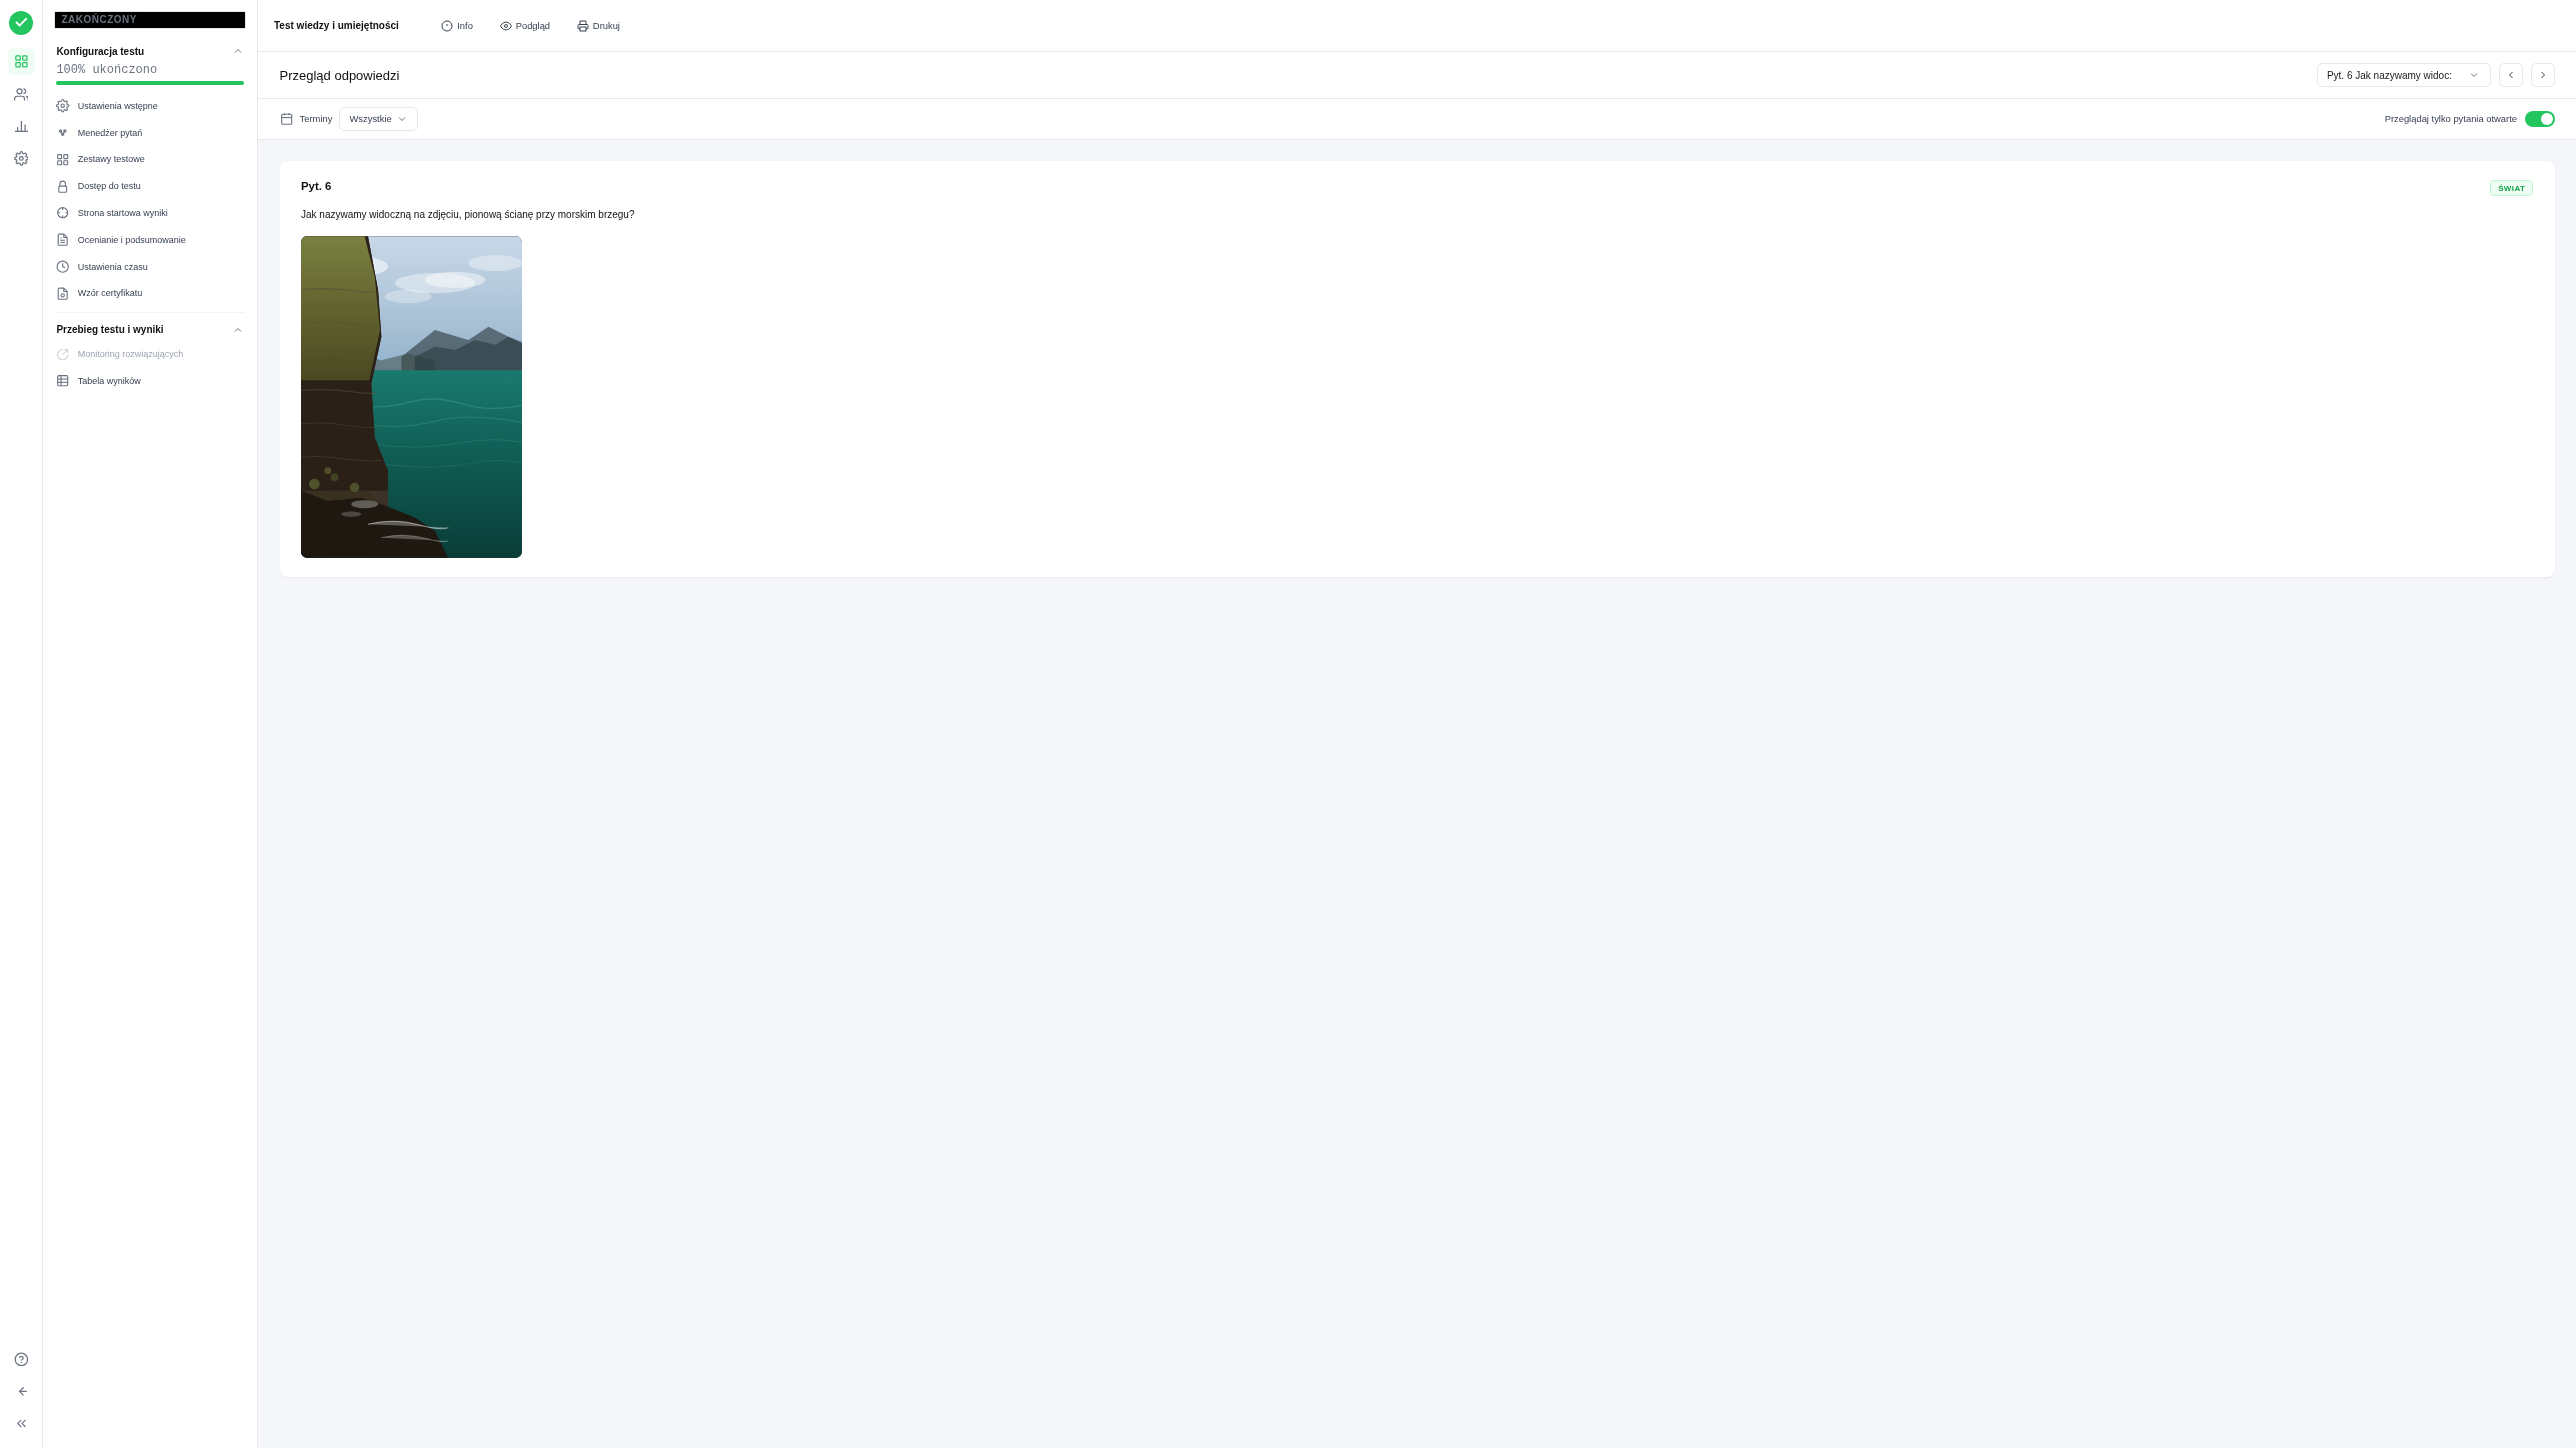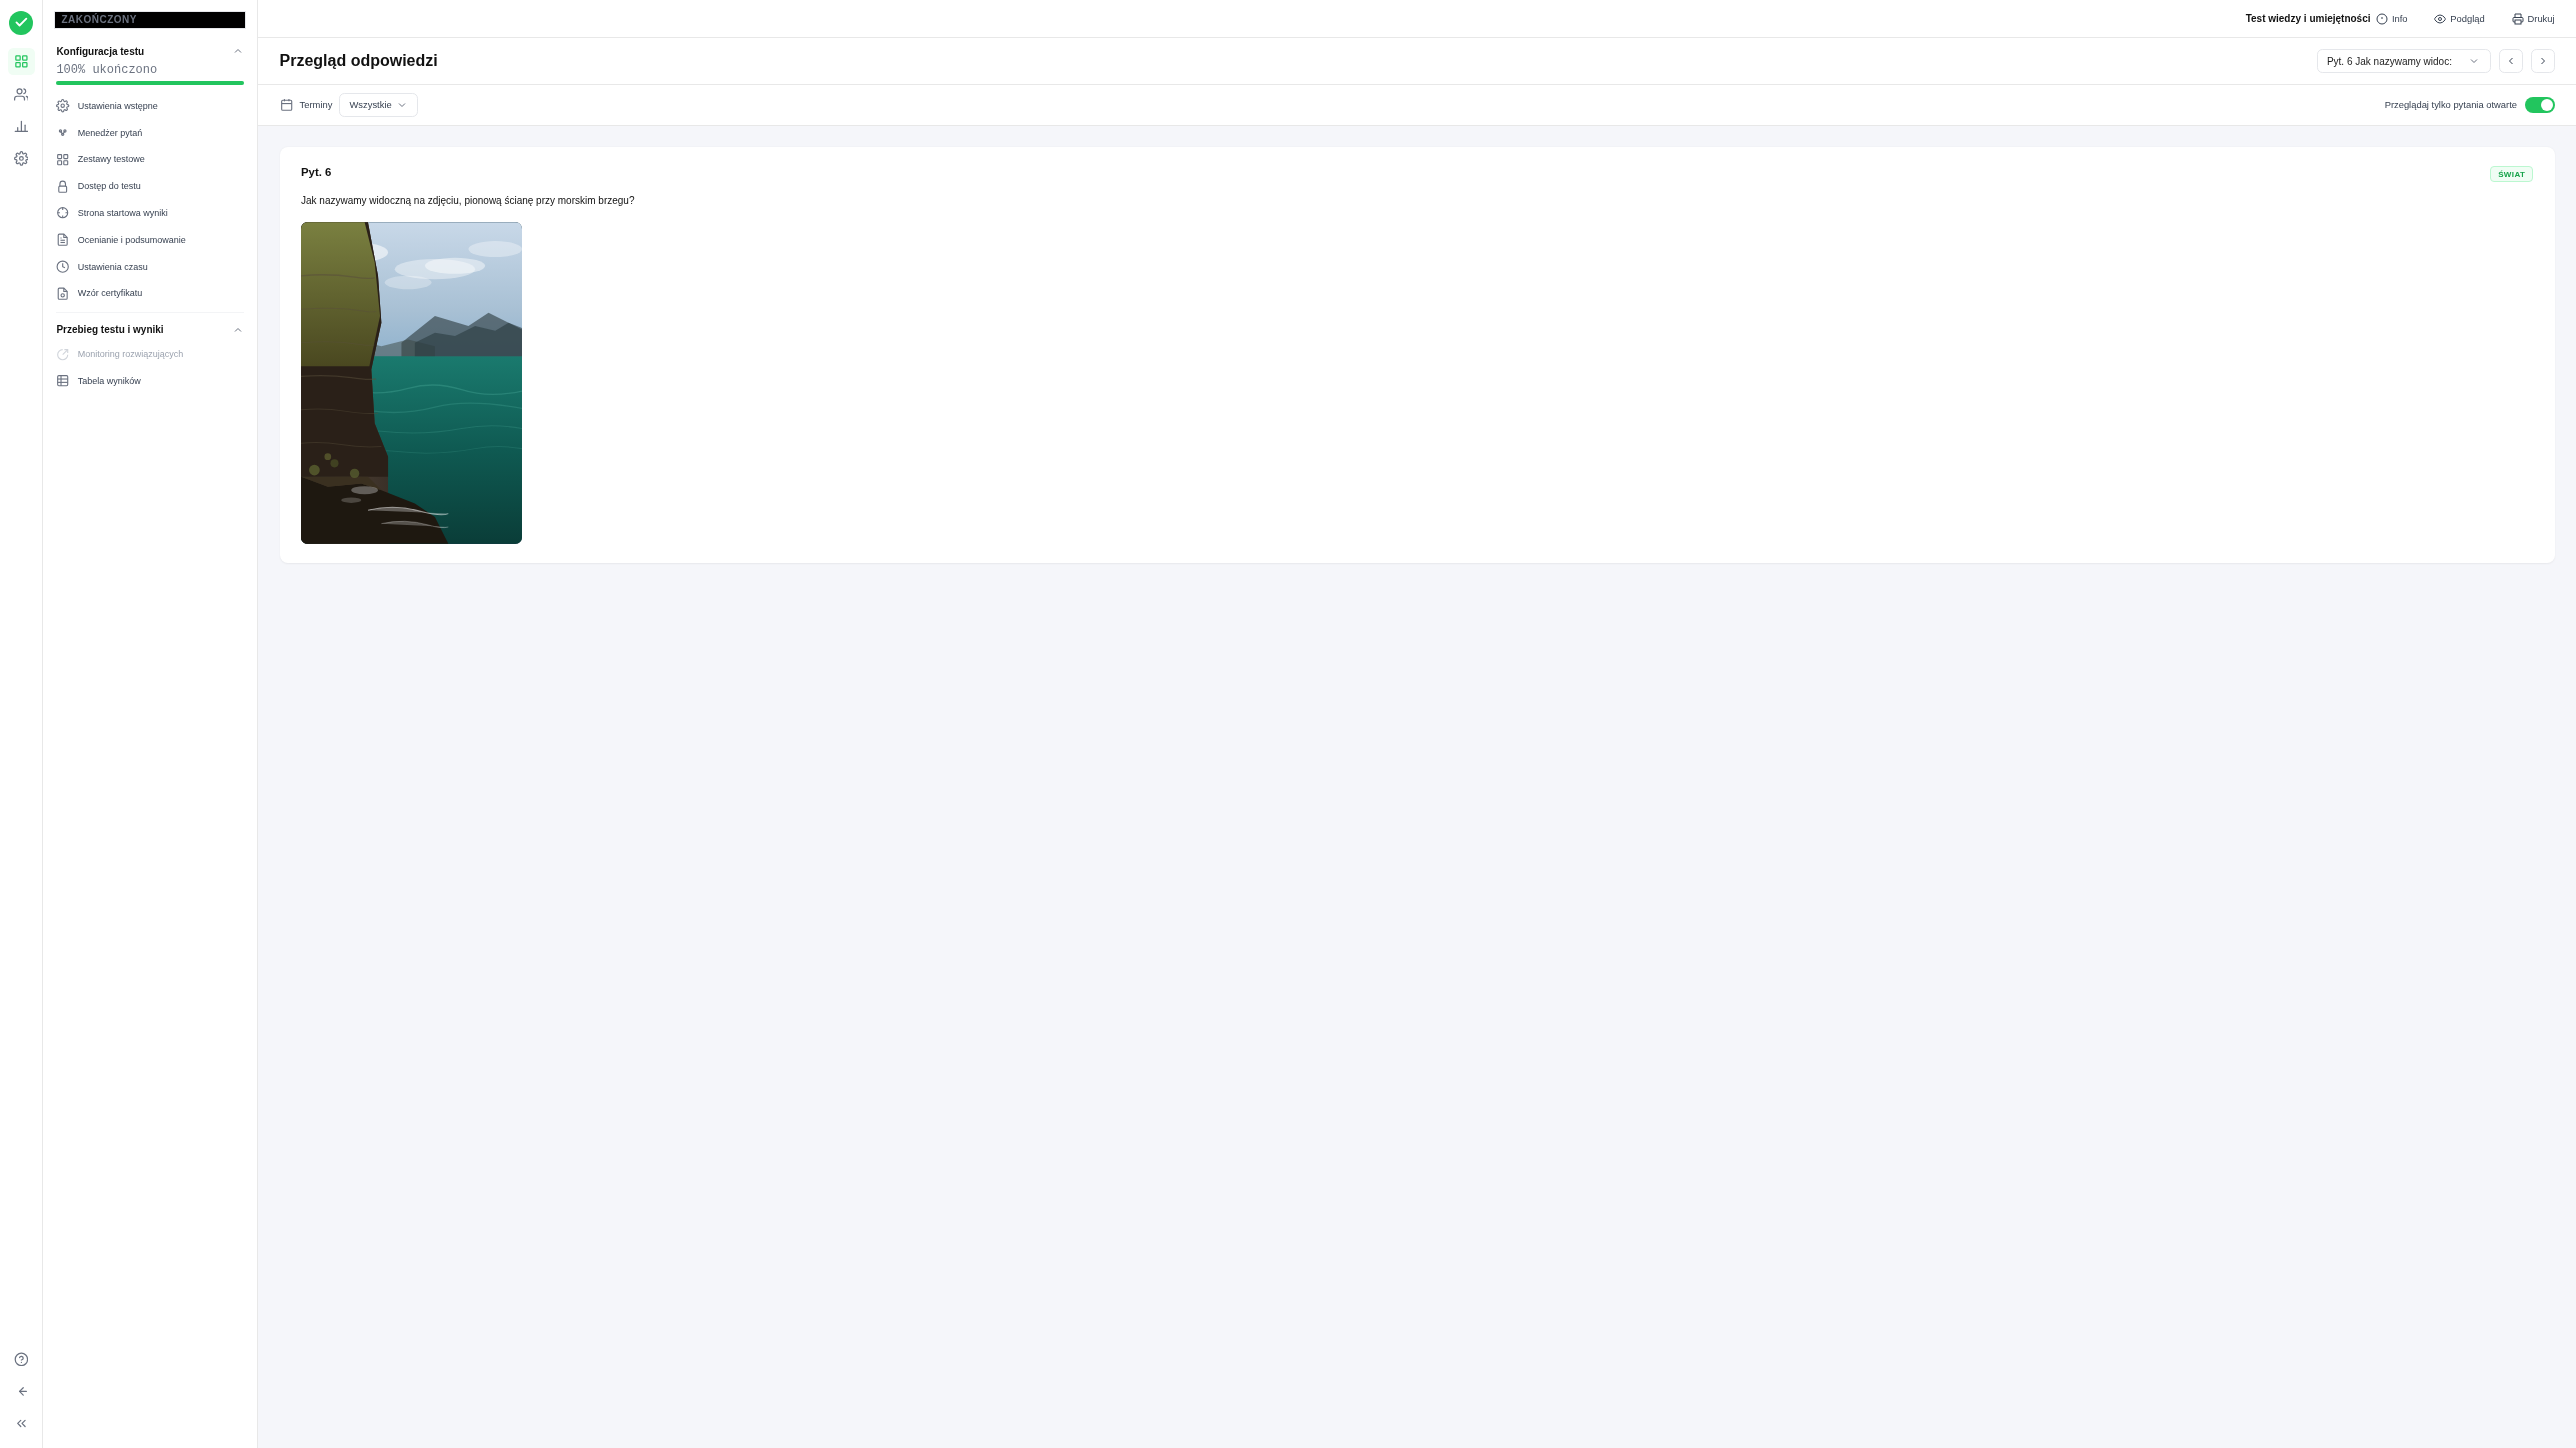--- a/index.html
+++ b/index.html
@@ -120,24 +120,25 @@
       flex-direction: column;
       overflow: hidden;
     }
 
     
     .topbar {
       background: #fff;
       border-bottom: 0.7px solid #e8e8e8;
       display: flex;
       align-items: center;
-      justify-content: flex-end;
+      justify-content: flex-start;
       padding: 0 16px;
-      height: 38px;
+      height: 52px;
       flex-shrink: 0;
+      gap: 37px;
     }
     .topbar-title {
       font-size: 10px;
       font-weight: 600;
       color: #111;
     }
     .topbar-actions {
       display: flex;
       align-items: center;
       gap: 16px;
@@ -158,22 +159,22 @@
     .content-header {
       background: #fff;
       border-bottom: 0.7px solid #e8e8e8;
       padding: 10.7px 21.5px;
       display: flex;
       align-items: center;
       justify-content: space-between;
       flex-shrink: 0;
     }
     .content-header-title {
-      font-size: 16px;
-      font-weight: 700;
+      font-size: 13px;
+      font-weight: 400;
       color: #111;
     }
     .content-header-right {
       display: flex;
       align-items: center;
       gap: 8px;
     }
     .question-selector {
       display: flex;
       align-items: center;

